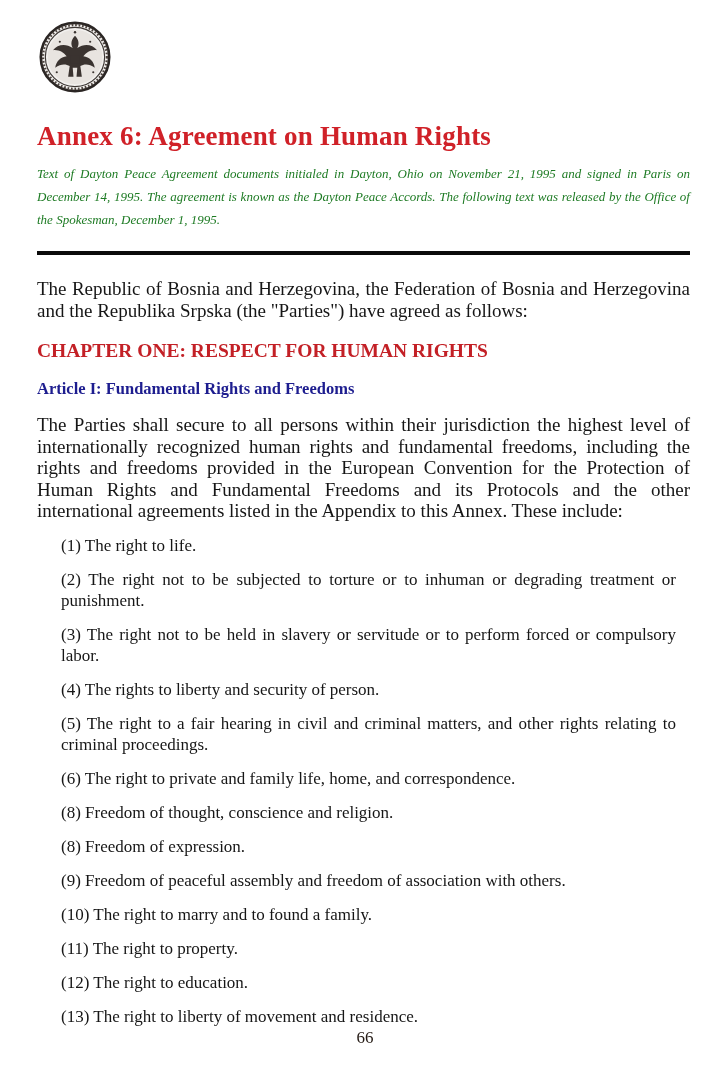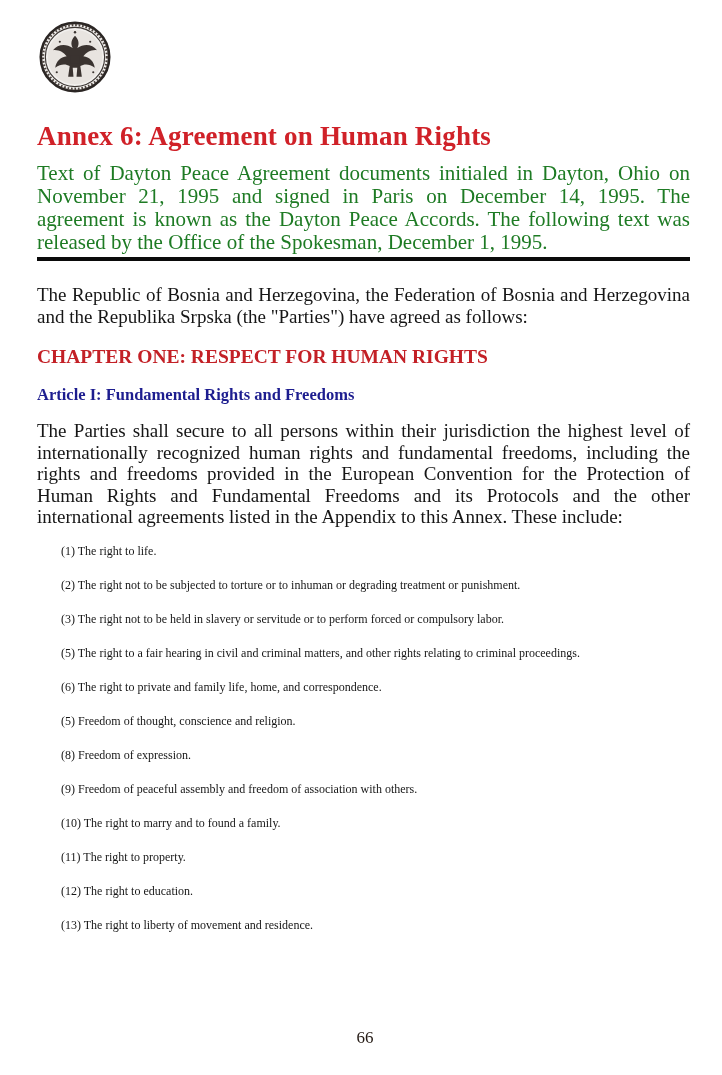--- a/index.html
+++ b/index.html
@@ -24,25 +24,26 @@
     display: block;
   }
   .doc-title {
     font-size: 27px;
     font-weight: bold;
     color: var(--title-red, #d02128);
     margin: 26px 0 10px 0;
     letter-spacing: 0.2px;
   }
   .doc-subtitle {
+    font-style: italic;
     color: var(--subtitle-green, #1e7b24);
-    font-size: 21px;
+    font-size: 13px;
     line-height: 23px;
     text-align: justify;
-    margin: 0 0 3px 0;
+    margin: 0 0 20px 0;
   }
   .rule {
     height: 4px;
     background: #0a0a0a;
     border: none;
     margin: 0 0 23px 0;
   }
   .body-par {
     font-size: 19px;
     line-height: 21.5px;
@@ -58,21 +59,21 @@
   .article-heading {
     font-size: 16.5px;
     font-weight: bold;
     color: var(--article-navy, #1d1d8f);
     margin: 0 0 15px 0;
   }
   .rights-list {
     padding-left: 24px;
   }
   .rights-list .right-item {
-    font-size: 12px;
+    font-size: 17px;
     line-height: 21px;
     text-align: justify;
     margin: 0 14px 13px 0;
   }
   .page-number {
     position: absolute;
     top: 1028px;
     left: 4px;
     width: 722px;
     text-align: center;
@@ -120,26 +121,27 @@
   <p class="body-par">The  Parties  shall  secure  to  all  persons  within  their  jurisdiction  the  highest  level  of internationally  recognized  human   rights and fundamental freedoms, including the rights and freedoms  provided  in  the  European  Convention  for  the  Protection  of  Human Rights and Fundamental  Freedoms  and   its Protocols and the other international agreements listed in the Appendix to this Annex. These include:</p>
 
   <div class="rights-list">
 
       <p class="right-item">(1) The right to life.</p>
 
       <p class="right-item">(2) The right not to be subjected to torture or to inhuman  or degrading treatment or punishment.</p>
 
       <p class="right-item">(3) The right not to be held  in slavery or servitude or to perform forced or compulsory labor.</p>
 
+      <p class="right-item">(4) The rights to liberty and security of person.</p>
 
       <p class="right-item">(5) The right to a fair hearing  in civil and criminal matters, and other rights relating to criminal proceedings.</p>
 
       <p class="right-item">(6) The right to private and family life, home, and correspondence.</p>
 
-      <p class="right-item">(5) Freedom of thought, conscience and religion.</p>
+      <p class="right-item">(8) Freedom of thought, conscience and religion.</p>
 
       <p class="right-item">(8) Freedom of expression.</p>
 
       <p class="right-item">(9) Freedom of peaceful assembly and freedom of association with others.</p>
 
       <p class="right-item">(10) The right to marry and to found a family.</p>
 
       <p class="right-item">(11) The right to property.</p>
 
       <p class="right-item">(12) The right to education.</p>

